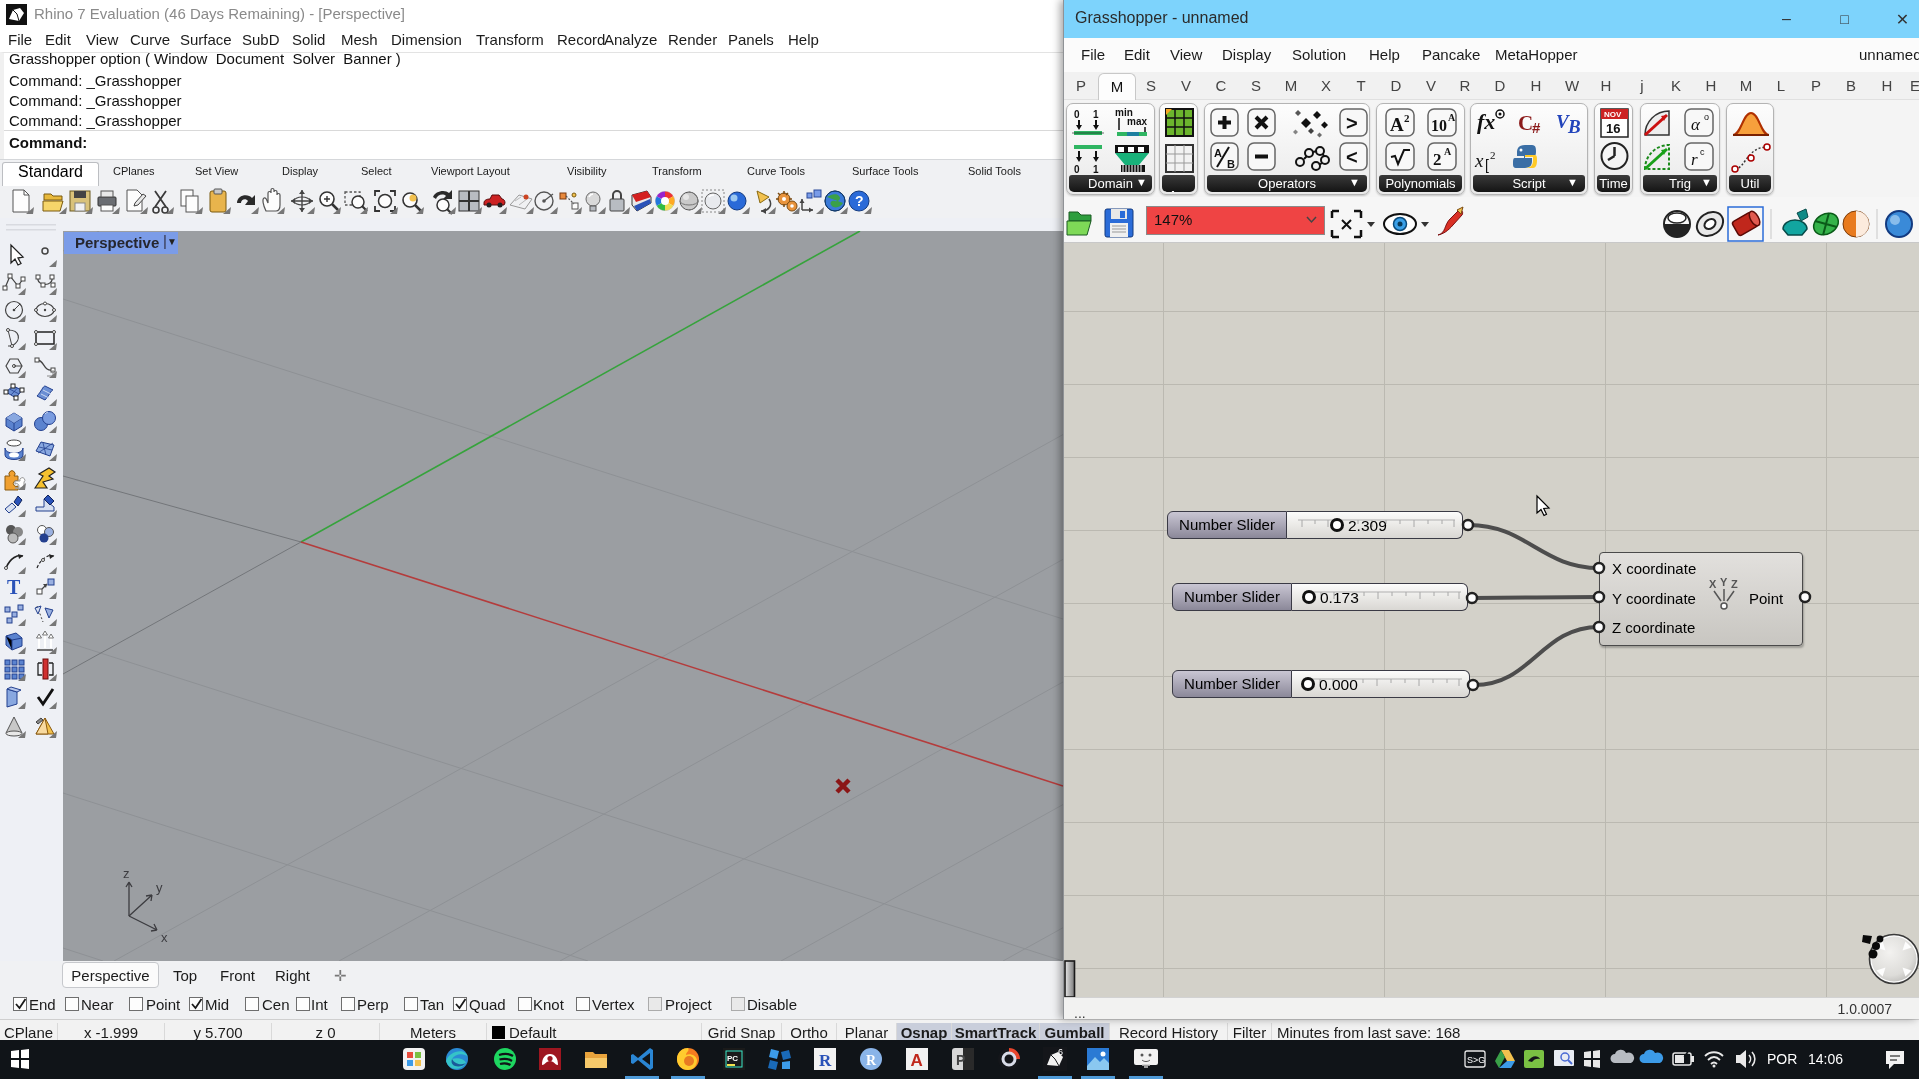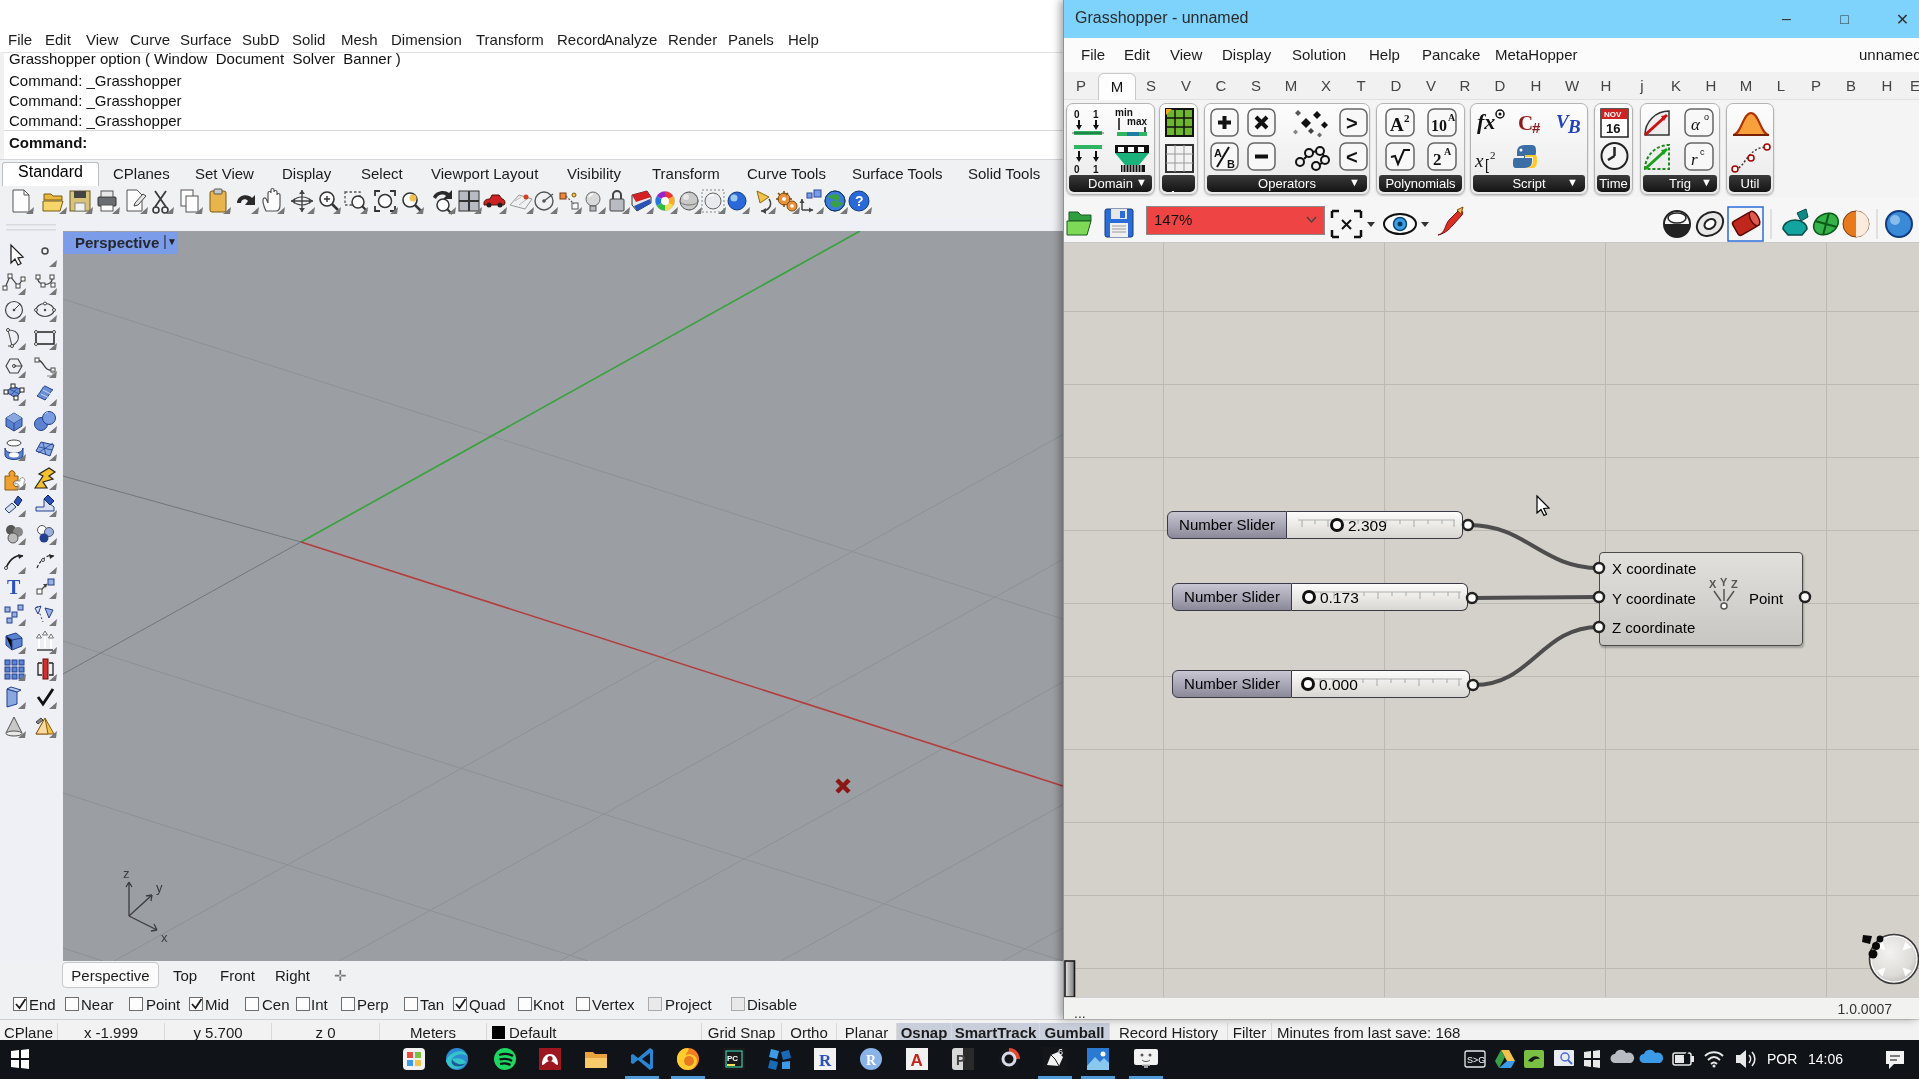--- a/index.html
+++ b/index.html
@@ -11,21 +11,21 @@
 
 #r-title { left:0; top:0; width:1063px; height:28px; background:#ffffff; }
 #r-title .ticon { left:6px; top:4px; width:21px; height:21px; }
 #r-title .ttext { left:34px; top:5px; font-size:15px; color:#8a8a8a; }
 #r-menu { left:0; top:28px; width:1063px; height:24px; background:#ffffff; font-size:15px; color:#1b1b1b; }
 #r-menu span { position:absolute; top:3px; }
 #r-cmd { left:0; top:52px; width:1063px; height:107px; background:#ffffff; border-top:1px solid #e3e3e3; border-left:4px solid #f0f0f0; font-size:15px; color:#111; }
 #r-cmd div { position:absolute; left:5px; }
 #r-cmd .sep { left:0; width:1059px; height:1px; background:#d9d9d9; top:77px; }
 #r-tabsrow { left:0; top:159px; width:1063px; height:27px; background:#f0f1f3; border-top:1px solid #d5d7da; }
-.rtab { position:absolute; top:3px; height:24px; font-size:15px; color:#1b1b1b; padding:2px 0 0 0; }
+.rtab { position:absolute; top:3px; height:24px; font-size:11px; color:#1b1b1b; padding:2px 0 0 0; }
 #rtab-active { left:2px; top:2px; width:97px; height:25px; background:#fff; border:1px solid #bcbec2; border-bottom:none; border-radius:3px 3px 0 0; text-align:center; }
 #r-iconrow { left:0; top:186px; width:1063px; height:32px; background:#f0f1f3; }
 #r-side { left:0; top:218px; width:63px; height:782px; background:#eef0f5; }
 #r-vptop { left:63px; top:218px; width:1000px; height:13px; background:#eef0f5; }
 #r-vp { left:63px; top:231px; width:1000px; height:730px; background:#9b9ea2; }
 #vp-label { left:1px; top:1px; width:114px; height:22px; background:#7b9ce8; color:#26262e; font-weight:bold; font-size:15px; padding:2px 0 0 11px; }
 #r-vptabs { left:0; top:961px; width:1063px; height:33px; background:#f0f1f3; font-size:15px; color:#1b1b1b; }
 #r-vptabs .vtab { position:absolute; top:6px; }
 #vptab-active { left:62px; top:1px; width:97px; height:26px; background:#fbfbfb; border:1px solid #c6c8cc; border-radius:4px; text-align:center; padding-top:4px; }
 #r-osnap { left:0; top:994px; width:1063px; height:25px; background:#f0f1f3; font-size:15px; color:#1b1b1b; }
@@ -64,20 +64,28 @@
 #ptcomp { left:535px; top:309px; width:204px; height:94px; background:linear-gradient(#e2e0dd,#c8c6c1); border:1px solid #4a4a4a; border-radius:4px; box-shadow:1px 2px 2px rgba(0,0,0,0.25); }
 #ptcomp .in { position:absolute; left:12px; font-size:15px; color:#000; }
 
 
 #taskbar { left:0; top:1040px; width:1919px; height:39px; background:#101418; }
 </style>
 </head>
 <body>
 <div id="screen">
 
+<div id="r-title" class="abs">
+  <svg class="ticon abs" viewBox="0 0 21 21">
+        <rect width="21" height="21" fill="#111"></rect>
+        <path d="M3 15 L7 6 L14 4 L18 9 L13 17 Z" fill="#fff"></path>
+        <path d="M7 6 L11 10 L13 17" stroke="#111" fill="none"></path>
+      </svg>
+  <span class="ttext abs">Rhino 7 Evaluation (46 Days Remaining) - [Perspective]</span>
+</div>
 <div id="r-menu" class="abs">
   <span style="left:8px">File</span>
       <span style="left:45px">Edit</span>
       <span style="left:86px">View</span>
       <span style="left:130px">Curve</span>
       <span style="left:180px">Surface</span>
       <span style="left:242px">SubD</span>
       <span style="left:292px">Solid</span>
       <span style="left:341px">Mesh</span>
       <span style="left:391px">Dimension</span>

